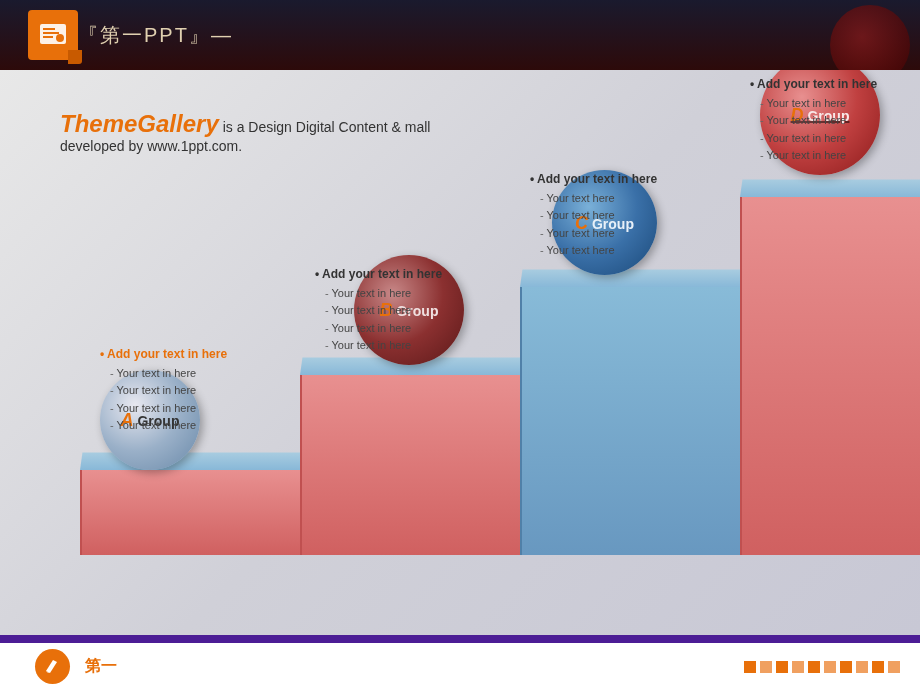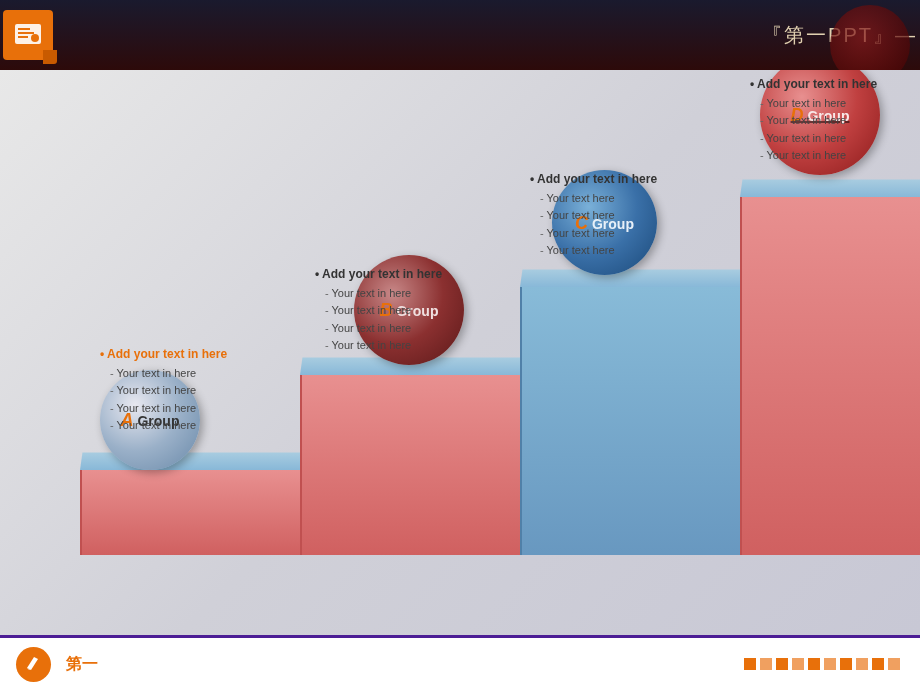--- a/index.html
+++ b/index.html
@@ -5,22 +5,21 @@
     * { margin: 0; padding: 0; box-sizing: border-box; }
     body { width: 920px; height: 690px; overflow: hidden; font-family: Arial, sans-serif; background: #f0f0f0; }
 
     
     .header {
       width: 920px;
       height: 70px;
       background: linear-gradient(to bottom, #1a1a2e, #2d0a0a);
       display: flex;
       align-items: center;
-      justify-content: space-between;
-      padding: 0 3px;
+      padding: 0 28px;
     }
     .header-logo {
       width: 50px;
       height: 50px;
       background: #e8700a;
       border-radius: 4px;
       display: flex;
       align-items: center;
       justify-content: center;
       position: relative;
@@ -155,22 +154,22 @@
       color: #666;
     }
 
     
     .footer {
       width: 920px;
       height: 55px;
       background: white;
       display: flex;
       align-items: center;
-      padding: 0 16px;
-      border-top: 3px solid #4c1d95;
+      padding: 0 35px;
+      border-top: 8px solid #4c1d95;
       position: relative;
     }
     .footer-pencil {
       width: 35px;
       height: 35px;
       background: #e8700a;
       border-radius: 50%;
       display: flex;
       align-items: center;
       justify-content: center;
@@ -208,20 +207,26 @@
       <rect x="5" y="16" width="10" height="2" fill="#e8700a"></rect>
       <circle cx="22" cy="18" r="4" fill="#e8700a"></circle>
     </svg>
   </div>
   <div class="header-circle"></div>
   <div class="header-title">『第一PPT』—</div>
 </div>
 
 <div class="main">
 
+  <div class="intro-text">
+    <div>
+      <span class="brand-name">ThemeGallery</span><span> is a Design Digital Content &amp;  mall</span>
+    </div>
+    <div>developed by www.1ppt.com.</div>
+  </div>
 
   <div class="staircase">
 
     <div style="position:absolute; bottom:0; left:30px; width:230px; height:100px;">
 
       <div style="position:absolute; bottom:0; left:0; width:220px; height:85px; background:linear-gradient(to bottom, #e89090, #d06060); border-left:2px solid #c05050;"></div>
 
       <div style="position:absolute; bottom:85px; left:0; width:220px; height:25px; background:linear-gradient(to bottom, #a8cce0, #88b8d8); transform:skewX(-8deg) scaleY(0.7); transform-origin:bottom;"></div>
 
       <div style="position:absolute; bottom:0; right:-20px; width:22px; height:85px; background:linear-gradient(to right, #5888b0, #4070a0); transform:skewY(-26deg); transform-origin:top left;"></div>

